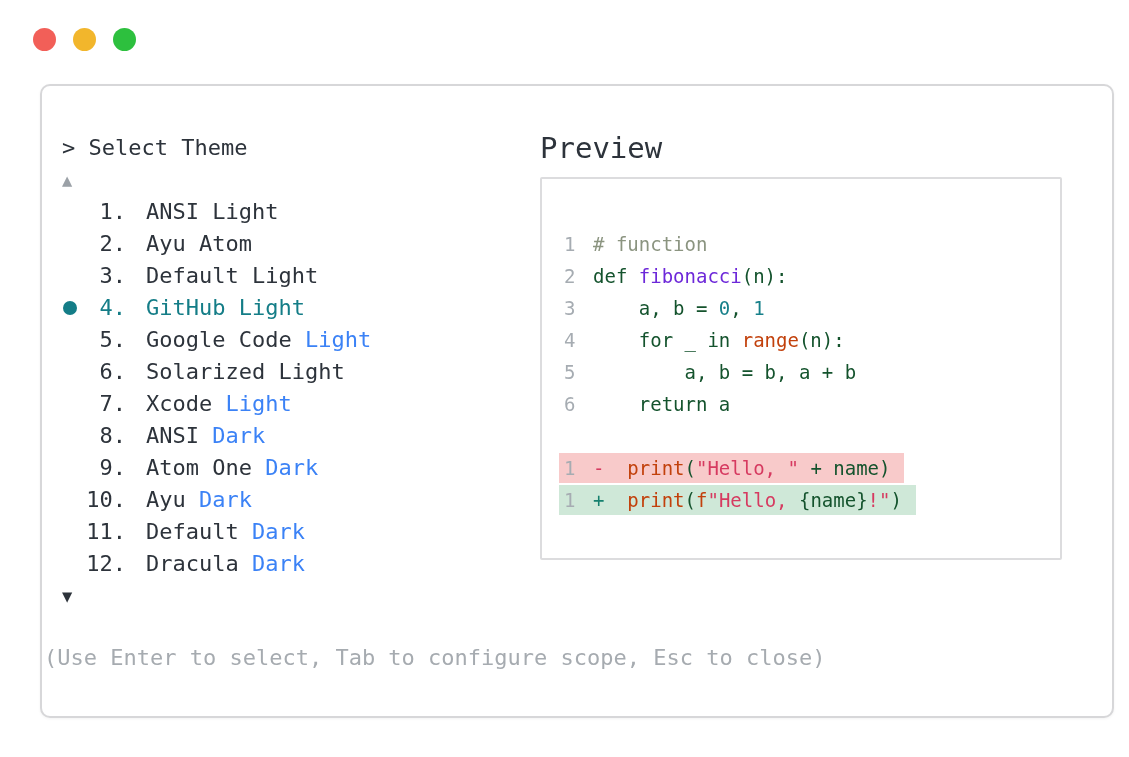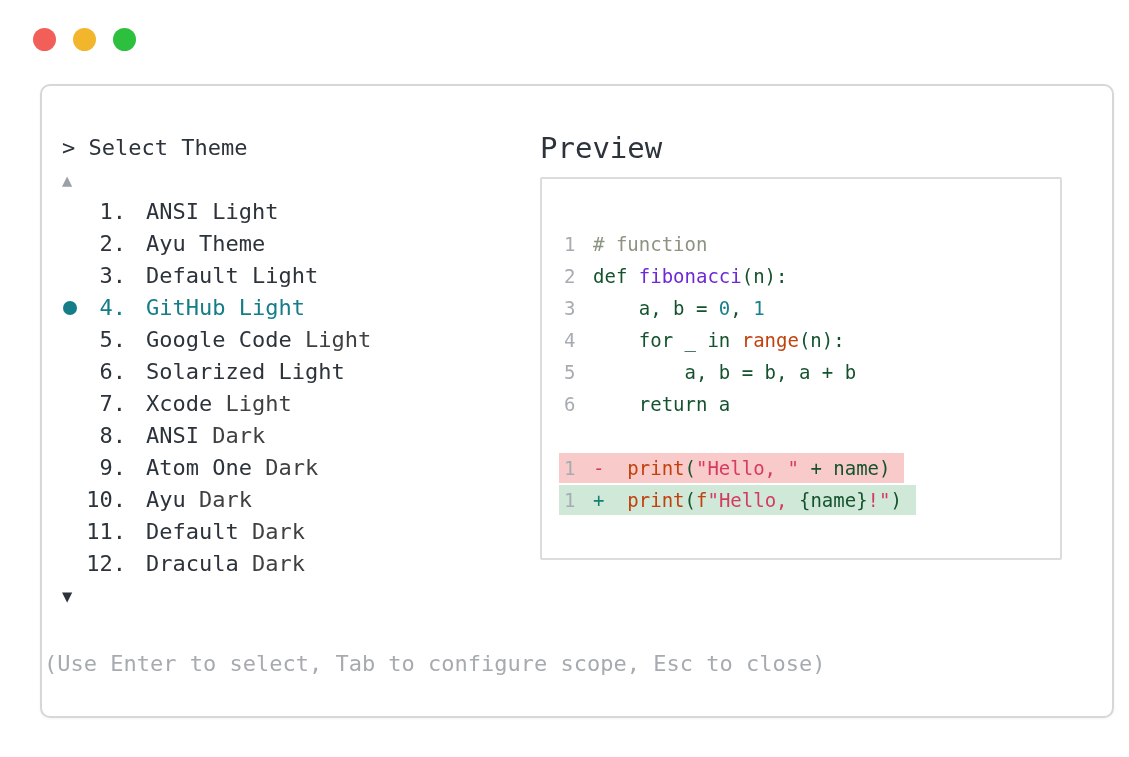--- a/index.html
+++ b/index.html
@@ -20,21 +20,21 @@
   .prompt { height: 32px; white-space: pre; }
   .arrow { height: 32px; font-size: 17px; line-height: 32px; }
   .arrow.up { color: #9ba1a7; }
   .arrow.down { color: #2d333b; }
 
   .trow { position: relative; height: 32px; padding-left: 84px; white-space: pre; cursor: default; }
   .trow .bullet { position: absolute; left: 1px; top: 9px; width: 14px; height: 14px;
     border-radius: 50%; background: transparent; }
   .trow .bullet.show { background: #147d87; }
   .trow .num { position: absolute; left: 24px; width: 40px; text-align: right; display: inline-block; }
-  .trow .tsuffix { color: #404040; }
+  .trow .tsuffix { color: #3b82f6; }
   .trow.sel, .trow.sel .num, .trow.sel .tname { color: #147d87; }
 
   .plabel { position: absolute; left: 498px; top: 46px; height: 32px;
     font-size: 29px; line-height: 32px; color: #2d333b; }
 
   .panel { position: absolute; left: 498px; top: 91px; width: 522px; height: 383px;
     border: 2px solid #dcdcde; border-radius: 2px; background: #ffffff;
     padding: 49px 0 8px 22px; overflow: hidden; }
   .code { font-size: 19px; line-height: 32px; color: #2d333b; }
   .cl { height: 32px; white-space: pre; }
@@ -45,41 +45,41 @@
 
   .c-fg      { color: #14532d; }
   .c-comment { color: #8b9480; }
   .c-func    { color: #6d28d9; }
   .c-number  { color: #17808a; }
   .c-builtin { color: #c2410c; }
   .c-string  { color: #d63a60; }
   .c-addmark { color: #15806e; }
 
   .hint { position: absolute; left: 2px; top: 556px; height: 32px;
-    font-size: 22px; line-height: 32px; color: #a6abb0; white-space: pre; margin-top: 6px; }
+    font-size: 22px; line-height: 32px; color: #a6abb0; white-space: pre; }
 </style>
 </head>
 <body>
 
 <div class="stage">
 
   <div class="lights">
       <span class="dot" style="background: rgb(242, 95, 88);"></span>
       <span class="dot" style="background: rgb(242, 182, 44);"></span>
       <span class="dot" style="background: rgb(45, 192, 62);"></span>
     </div>
 
   <div class="window">
 
     <div class="theme-block">
       <div class="prompt">&gt; Select Theme</div>
       <div class="arrow up">▲</div>
       <div class="tlist">
           <div class="trow"><span class="bullet"></span><span class="num">1.</span><span class="tname">ANSI Light</span><span class="tsuffix"></span></div>
-          <div class="trow"><span class="bullet"></span><span class="num">2.</span><span class="tname">Ayu Theme</span><span class="tsuffix"></span></div>
+          <div class="trow"><span class="bullet"></span><span class="num">2.</span><span class="tname">Ayu Atom</span><span class="tsuffix"></span></div>
           <div class="trow"><span class="bullet"></span><span class="num">3.</span><span class="tname">Default Light</span><span class="tsuffix"></span></div>
           <div class="trow sel"><span class="bullet show"></span><span class="num">4.</span><span class="tname">GitHub Light</span><span class="tsuffix"></span></div>
           <div class="trow"><span class="bullet"></span><span class="num">5.</span><span class="tname">Google Code</span><span class="tsuffix"> Light</span></div>
           <div class="trow"><span class="bullet"></span><span class="num">6.</span><span class="tname">Solarized Light</span><span class="tsuffix"></span></div>
           <div class="trow"><span class="bullet"></span><span class="num">7.</span><span class="tname">Xcode</span><span class="tsuffix"> Light</span></div>
           <div class="trow"><span class="bullet"></span><span class="num">8.</span><span class="tname">ANSI</span><span class="tsuffix"> Dark</span></div>
           <div class="trow"><span class="bullet"></span><span class="num">9.</span><span class="tname">Atom One</span><span class="tsuffix"> Dark</span></div>
           <div class="trow"><span class="bullet"></span><span class="num">10.</span><span class="tname">Ayu</span><span class="tsuffix"> Dark</span></div>
           <div class="trow"><span class="bullet"></span><span class="num">11.</span><span class="tname">Default</span><span class="tsuffix"> Dark</span></div>
           <div class="trow"><span class="bullet"></span><span class="num">12.</span><span class="tname">Dracula</span><span class="tsuffix"> Dark</span></div>

